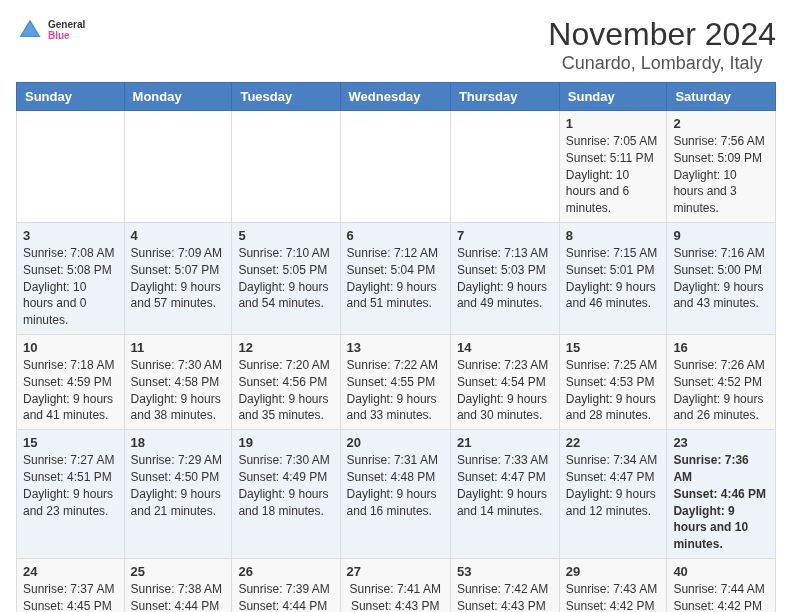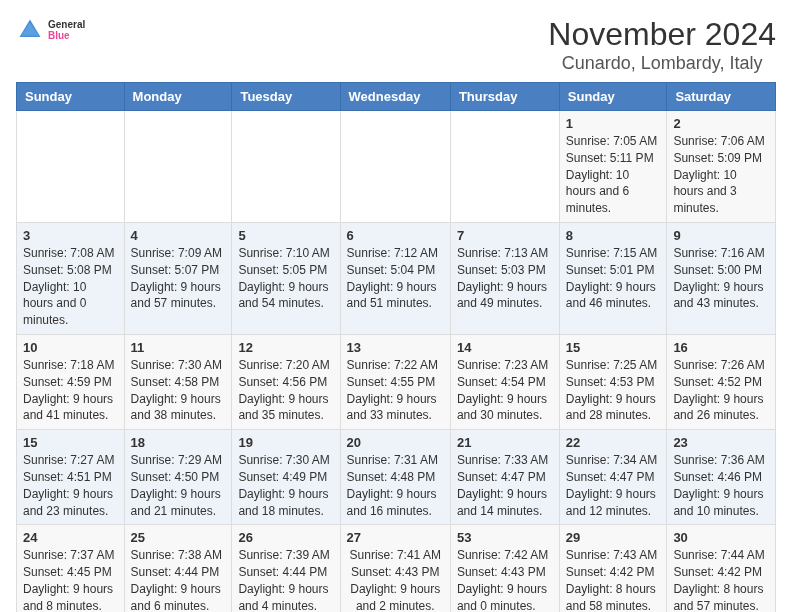--- a/index.html
+++ b/index.html
@@ -130,21 +130,21 @@
         <td class="empty-cell"></td>
         <td class="empty-cell"></td>
         <td>
           <span class="day-num">1</span>
           <div class="day-info" style="white-space: pre-line;">Sunrise: 7:05 AM
 Sunset: 5:11 PM
 Daylight: 10 hours and 6 minutes.</div>
         </td>
         <td>
           <span class="day-num">2</span>
-          <div class="day-info" style="white-space: pre-line;">Sunrise: 7:06 AM
+          <div class="day-info" style="white-space: pre-line;">Sunrise: 7:56 AM
 Sunset: 5:09 PM
 Daylight: 10 hours and 3 minutes.</div>
         </td>
       </tr>
       <tr>
         <td>
           <span class="day-num">3</span>
           <div class="day-info" style="white-space: pre-line;">Sunrise: 7:08 AM
 Sunset: 5:08 PM
 Daylight: 10 hours and 0 minutes.</div>
@@ -262,21 +262,21 @@
 Daylight: 9 hours and 14 minutes.</div>
         </td>
         <td>
           <span class="day-num">22</span>
           <div class="day-info" style="white-space: pre-line;">Sunrise: 7:34 AM
 Sunset: 4:47 PM
 Daylight: 9 hours and 12 minutes.</div>
         </td>
         <td>
           <span class="day-num">23</span>
-          <div class="day-info" style="white-space: pre-line;">Sunrise: 7:36 AM
+          <div class="day-info" style="white-space: pre-line; font-weight: bold;">Sunrise: 7:36 AM
 Sunset: 4:46 PM
 Daylight: 9 hours and 10 minutes.</div>
         </td>
       </tr>
       <tr>
         <td>
           <span class="day-num">24</span>
           <div class="day-info" style="white-space: pre-line;">Sunrise: 7:37 AM
 Sunset: 4:45 PM
 Daylight: 9 hours and 8 minutes.</div>
@@ -305,20 +305,20 @@
 Sunset: 4:43 PM
 Daylight: 9 hours and 0 minutes.</div>
         </td>
         <td>
           <span class="day-num">29</span>
           <div class="day-info" style="white-space: pre-line;">Sunrise: 7:43 AM
 Sunset: 4:42 PM
 Daylight: 8 hours and 58 minutes.</div>
         </td>
         <td>
-          <span class="day-num">30</span>
+          <span class="day-num">40</span>
           <div class="day-info" style="white-space: pre-line;">Sunrise: 7:44 AM
 Sunset: 4:42 PM
 Daylight: 8 hours and 57 minutes.</div>
         </td>
       </tr>
     </tbody>
 </table>
 
 </body></html>

